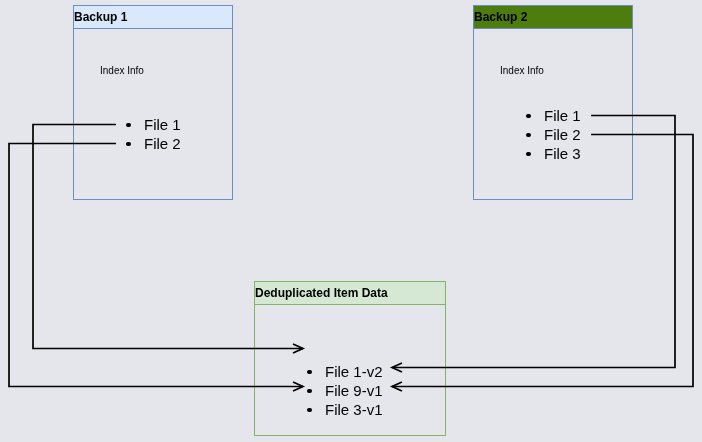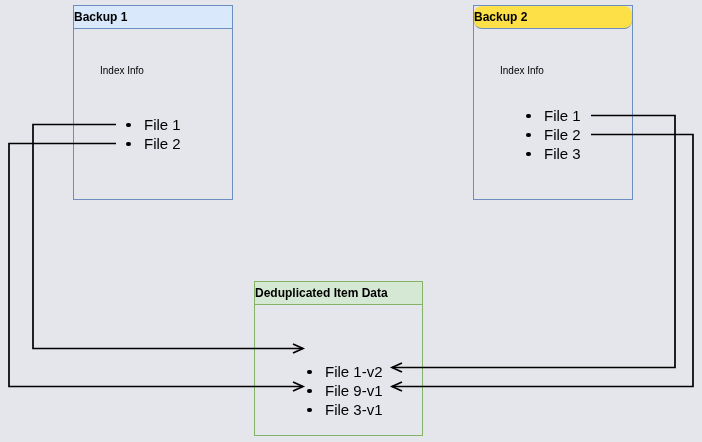--- a/index.html
+++ b/index.html
@@ -17,21 +17,21 @@
   ul.file-list{
     list-style:none;margin:0;padding:0;position:absolute;left:46px;font-size:15px;
   }
   ul.file-list li{line-height:19px;padding-left:24px;position:relative;white-space:nowrap;}
   ul.file-list li::before{
     content:"";position:absolute;left:6px;top:7.5px;width:4.5px;height:4.5px;
     background:#000;border-radius:50%;
   }
   #backup1{left:73px;top:5px;width:160px;height:195px;}
   #backup2{left:473px;top:5px;width:160px;height:195px;}
-  #dedup{left:254px;top:281px;width:169px;height:155px;}
+  #dedup{left:254px;top:281px;width:192px;height:155px;}
   #backup1 ul{top:86px;}   
   #backup2 ul{top:77px;}
   #dedup ul{top:57px;}
   svg.overlay{position:absolute;left:0;top:0;pointer-events:none;}
   .connector{fill:none;stroke:#000;stroke-width:1.7px;}
 </style>
 </head>
 <body>
 
 <div class="canvas">
@@ -41,21 +41,21 @@
     <div class="node-body">
       <div class="subtitle">Index Info</div>
       <ul class="file-list">
         <li>File 1</li>
         <li>File 2</li>
       </ul>
     </div>
   </div>
 
   <div class="node" id="backup2" style="border-color: rgb(108, 142, 191);">
-    <div class="node-header" style="background: #fde047; border-color: rgb(108, 142, 191); border-radius: 8px;">Backup 2</div>
+    <div class="node-header" style="background: #4d7c0f; border-color: rgb(108, 142, 191);">Backup 2</div>
     <div class="node-body">
       <div class="subtitle">Index Info</div>
       <ul class="file-list">
         <li>File 1</li>
         <li>File 2</li>
         <li>File 3</li>
       </ul>
     </div>
   </div>
 

